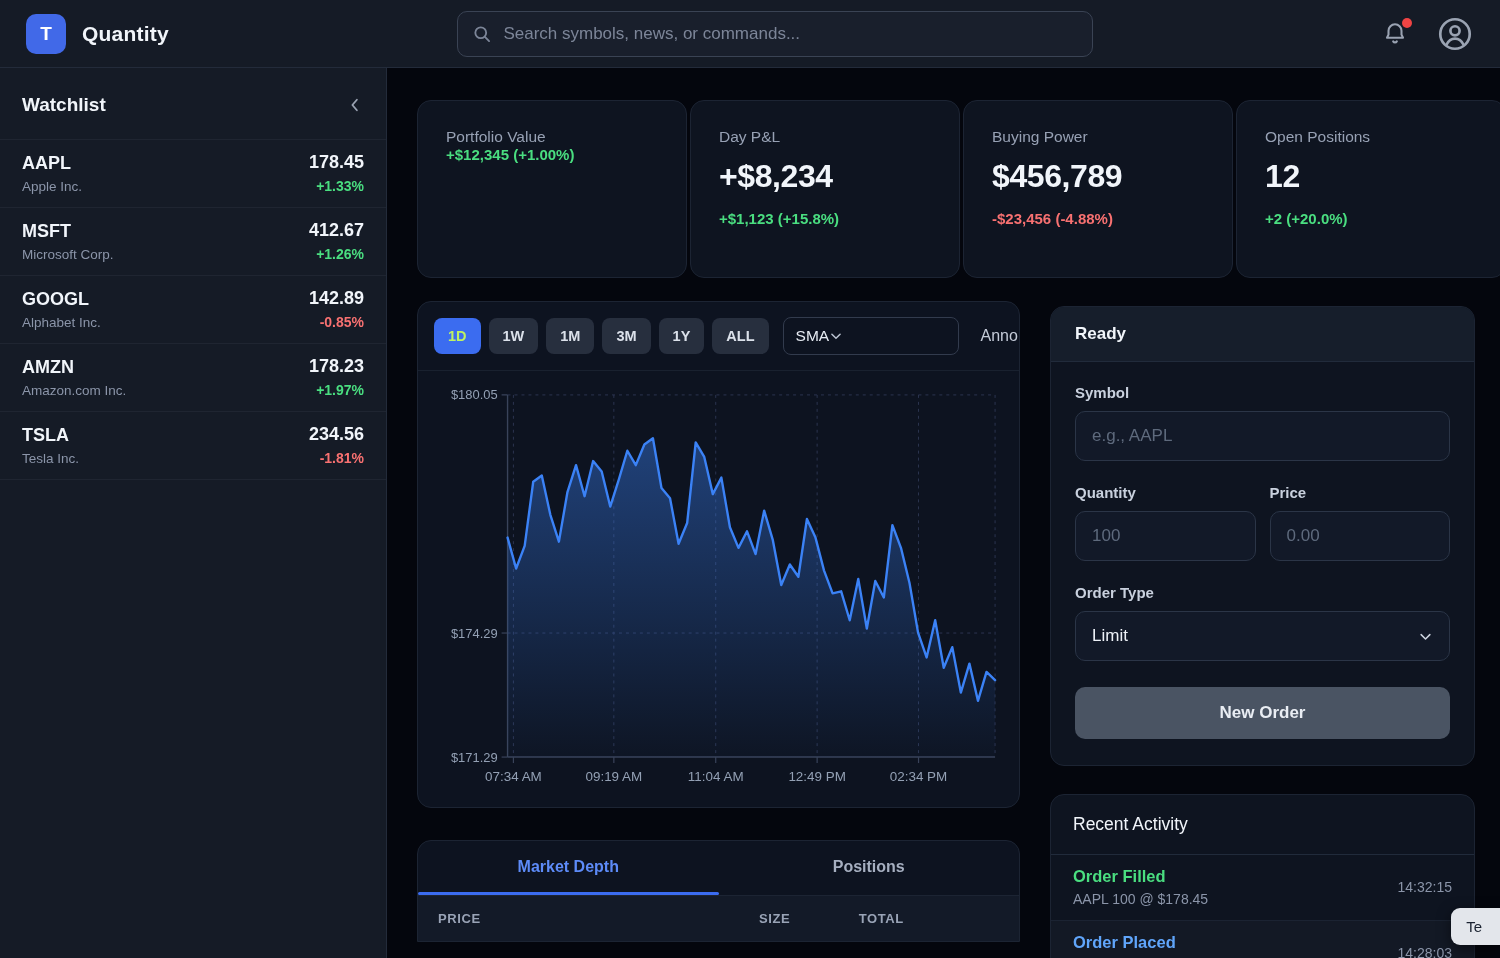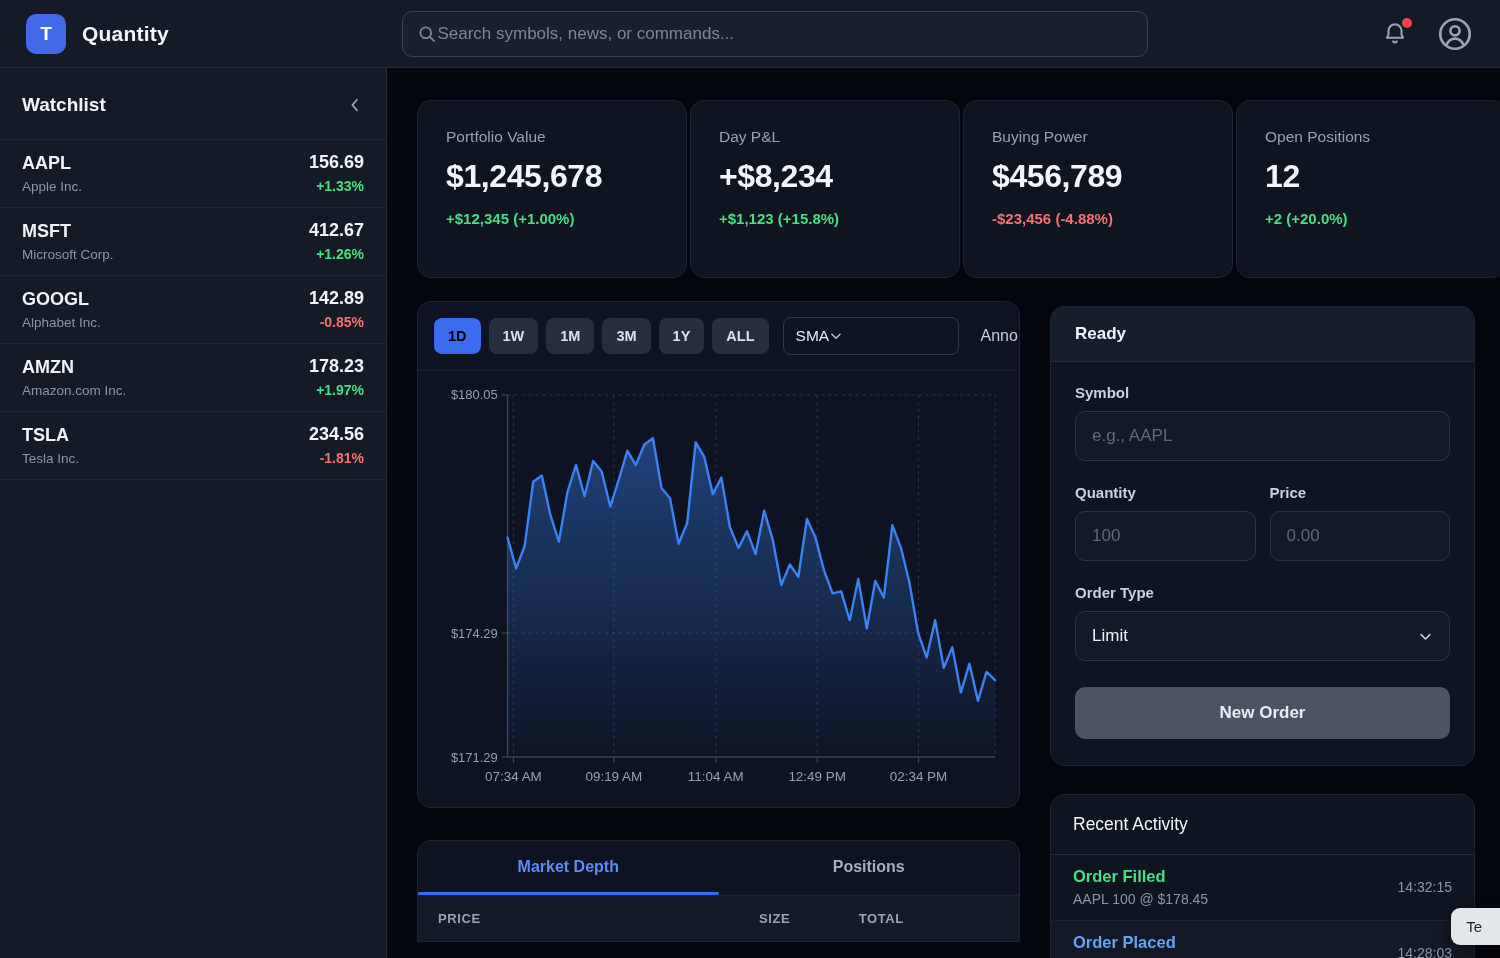--- a/index.html
+++ b/index.html
@@ -9,22 +9,22 @@
     --green:#4ade80; --red:#f87171; --blue-text:#60a5fa;
   }
   *{margin:0;padding:0;box-sizing:border-box;font-family:"Liberation Sans",sans-serif;}
   html,body{width:1500px;height:958px;overflow:hidden;background:var(--bg);color:var(--txt);}
   .topbar{height:68px;background:var(--panel);border-bottom:1px solid var(--border2);
     display:flex;align-items:center;padding:0 26px;gap:16px;}
   .logo-box{width:40px;height:40px;border-radius:10px;background:#4169e8;display:flex;
     align-items:center;justify-content:center;font-size:19px;font-weight:bold;color:#fff;}
   .app-name{font-size:21px;font-weight:bold;letter-spacing:.2px;}
   .search-zone{flex:1;display:flex;justify-content:center;}
-  .search-box{width:746px;height:46px;background:#191f2c;border:1.5px solid #3a4354;border-radius:10px;
-    display:flex;align-items:center;padding:0 14px;gap:0;}
+  .search-box{width:636px;height:46px;background:#191f2c;border:1.5px solid #3a4354;border-radius:10px;
+    display:flex;align-items:center;padding:0 14px;gap:11px;}
   .search-box input{flex:1;background:transparent;border:none;outline:none;color:#dbe2ec;font-size:17px;}
   .search-box input::placeholder{color:#7c8598;}
   .top-actions{display:flex;align-items:center;gap:28px;}
   .icon-btn{position:relative;background:transparent;border:none;cursor:pointer;display:flex;color:#9aa3b2;}
   .notif-dot{position:absolute;top:-3px;right:-4px;width:10px;height:10px;border-radius:50%;background:#ef4444;}
   .shell{display:flex;height:890px;}
   .sidebar{width:387px;flex:0 0 387px;background:var(--panel);border-right:1px solid var(--border2);}
   .wl-header{display:flex;align-items:center;justify-content:space-between;padding:26px 22px 23px 22px;
     border-bottom:1px solid #1f2531;}
   .wl-title{font-size:19px;font-weight:bold;}
@@ -46,21 +46,21 @@
   .stat-value{font-size:32px;font-weight:bold;letter-spacing:-.4px;margin:12px 0 15px 0;}
   .stat-chg{font-size:15px;font-weight:bold;}
   .content-row{display:flex;gap:30px;}
   .chart-col{flex:0 0 603px;width:603px;}
   .right-col{flex:0 0 425px;width:425px;}
   .chart-card{background:var(--card2);border:1px solid var(--border);border-radius:14px;overflow:hidden;}
   .chart-controls{display:flex;align-items:center;gap:8px;padding:15px 16px;border-bottom:1px solid #19212f;
     white-space:nowrap;overflow:hidden;}
   .tf-btn{background:#272f3e;color:#dbe1ea;border:none;border-radius:8px;padding:10px 14px;
     font-size:14.5px;font-weight:bold;cursor:pointer;flex:0 0 auto;}
-  .tf-btn.active{background:var(--accent);color:#000000;}
+  .tf-btn.active{background:var(--accent);color:#bef264;}
   .ind-select{display:flex;align-items:center;justify-content:flex-start;width:176px;flex:0 0 auto;
     margin-left:6px;background:#0d1320;border:1.5px solid #323b4d;border-radius:8px;
     padding:9px 12px;color:#e7ecf3;font-size:15.5px;cursor:pointer;}
   .annotate{margin-left:14px;color:#c4cbd8;font-size:16px;flex:0 0 auto;}
   .chart-wrap{padding:8px 10px 10px 4px;}
   .chart-wrap svg{display:block;width:100%;}
   .bottom-card{margin-top:32px;background:var(--card2);border:1px solid var(--border);
     border-radius:14px 14px 0 0;overflow:hidden;}
   .tabs{display:flex;border-bottom:1px solid var(--border);}
   .tab{flex:1;text-align:center;padding:17px 0 19px 0;font-size:16px;font-weight:600;color:#a6afc0;
@@ -150,21 +150,21 @@
           </svg>
         </span>
       </button>
     </div>
     <div class="w-row">
       <div>
           <div class="w-sym">AAPL</div>
            <div class="w-name">Apple Inc.</div>
         </div>
       <div class="w-right">
-          <div class="w-price">156.69</div>
+          <div class="w-price">178.45</div>
            <div class="w-chg up">+1.33%</div>
         </div>
     </div>
     <div class="w-row">
       <div>
           <div class="w-sym">MSFT</div>
            <div class="w-name">Microsoft Corp.</div>
         </div>
       <div class="w-right">
           <div class="w-price">412.67</div>
@@ -200,21 +200,20 @@
           <div class="w-price">234.56</div>
            <div class="w-chg down">-1.81%</div>
         </div>
     </div>
   </aside>
 
   <main class="main">
     <section class="stats-row">
       <div class="stat-card">
         <div class="stat-label">Portfolio Value</div>
-        <div class="stat-value">$1,245,678</div>
         <div class="stat-chg up">+$12,345 (+1.00%)</div>
       </div>
       <div class="stat-card">
         <div class="stat-label">Day P&amp;L</div>
         <div class="stat-value">+$8,234</div>
         <div class="stat-chg up">+$1,123 (+15.8%)</div>
       </div>
       <div class="stat-card">
         <div class="stat-label">Buying Power</div>
         <div class="stat-value">$456,789</div>

